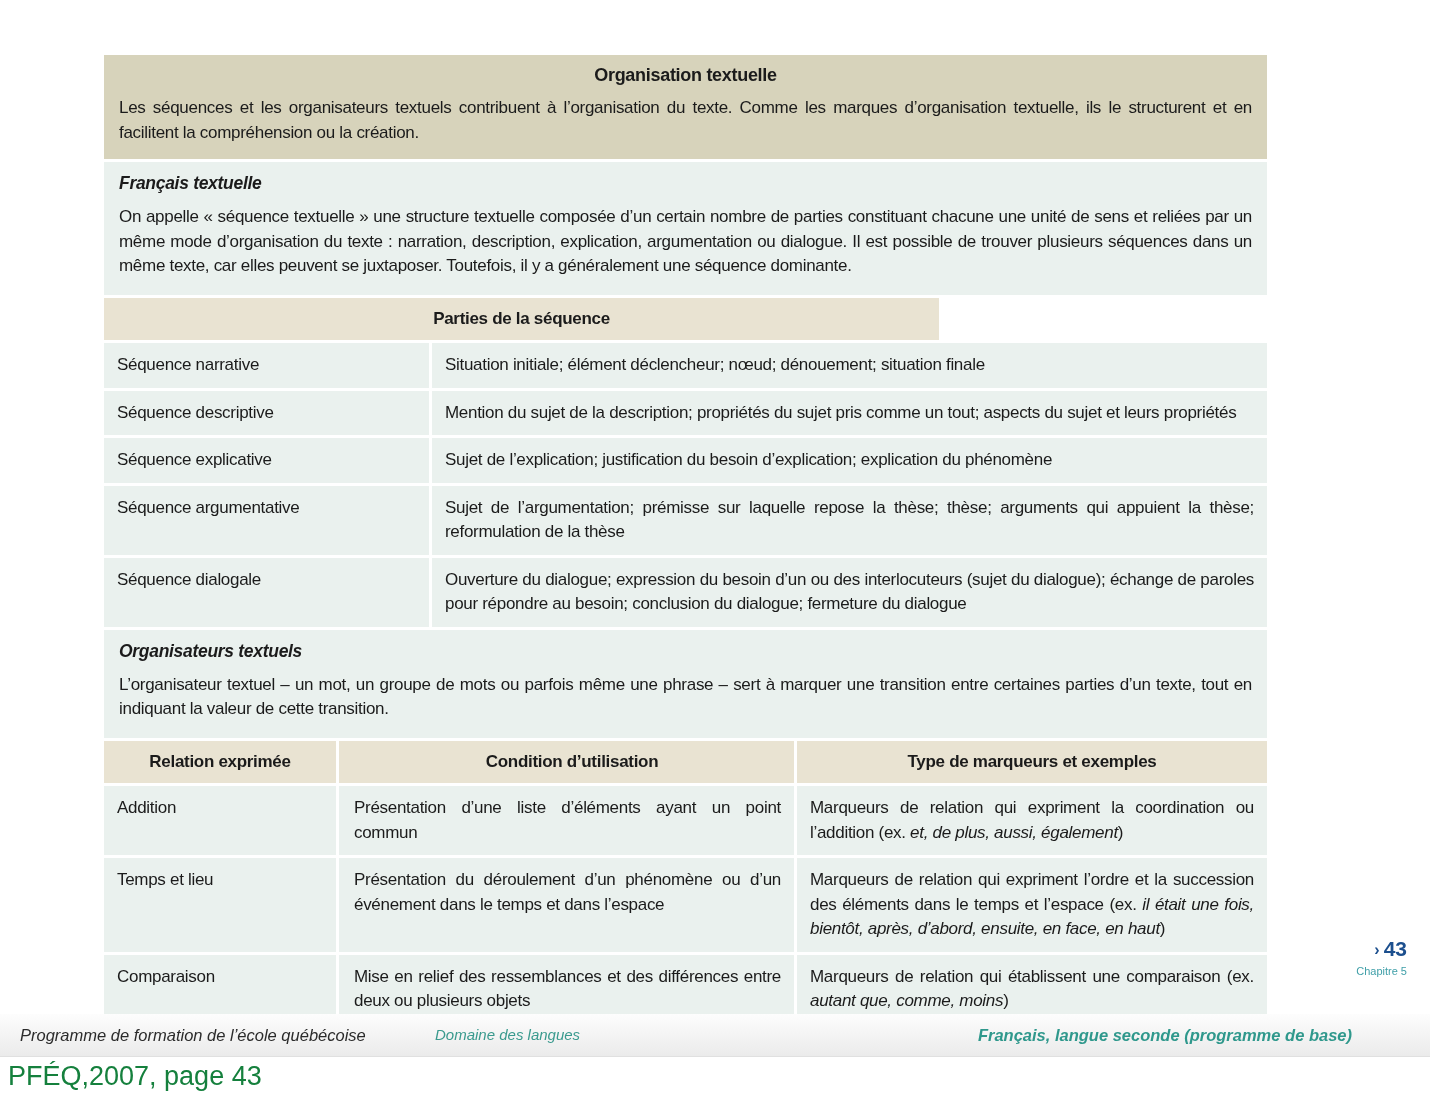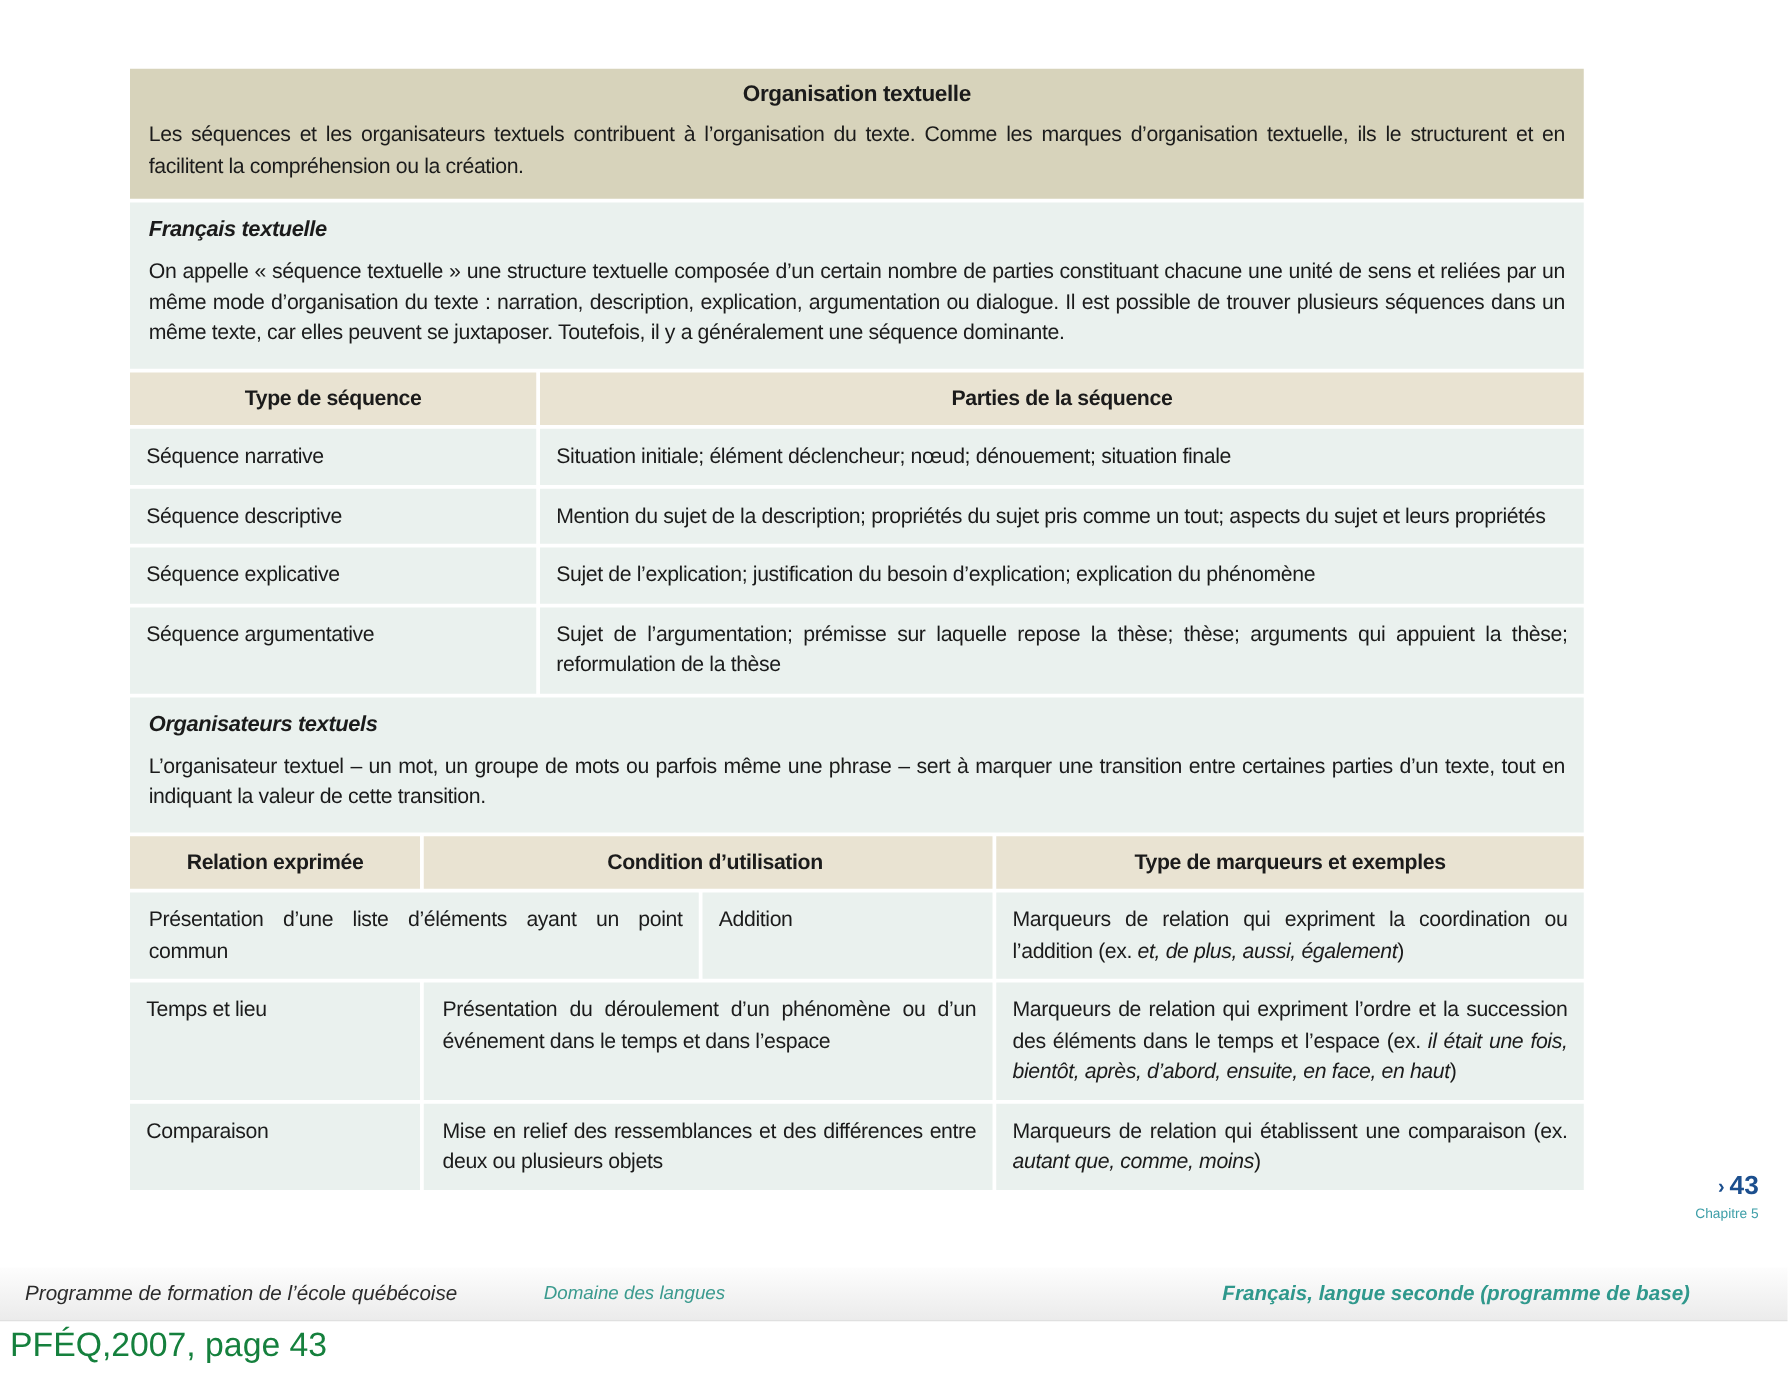--- a/index.html
+++ b/index.html
@@ -118,55 +118,58 @@
     <p class="par">Les séquences et les organisateurs textuels contribuent à l’organisation du texte. Comme les marques d’organisation textuelle, ils le structurent et en facilitent la compréhension ou la création.</p>
   </div>
 
   <div class="section">
     <div class="subhead">Français textuelle</div>
     <p class="par">On appelle « séquence textuelle » une structure textuelle composée d’un certain nombre de parties constituant chacune une unité de sens et reliées par un même mode d’organisation du texte : narration, description, explication, argumentation ou dialogue. Il est possible de trouver plusieurs séquences dans un même texte, car elles peuvent se juxtaposer. Toutefois, il y a généralement une séquence dominante.</p>
   </div>
 
   <div class="tbl">
     <div class="trow">
-      <div class="cell th t1c1">Type de séquence</div>
       <div class="cell th t1c2">Parties de la séquence</div>
     </div>
     <div class="trow">
       <div class="cell t1c1">Séquence narrative</div>
       <div class="cell t1c2">Situation initiale; élément déclencheur; nœud; dénouement; situation finale</div>
     </div>
     <div class="trow">
       <div class="cell t1c1">Séquence descriptive</div>
       <div class="cell t1c2">Mention du sujet de la description; propriétés du sujet pris comme un tout; aspects du sujet et leurs propriétés</div>
     </div>
     <div class="trow">
       <div class="cell t1c1">Séquence explicative</div>
       <div class="cell t1c2">Sujet de l’explication; justification du besoin d’explication; explication du phénomène</div>
     </div>
     <div class="trow">
       <div class="cell t1c1">Séquence argumentative</div>
       <div class="cell t1c2 just">Sujet de l’argumentation; prémisse sur laquelle repose la thèse; thèse; arguments qui appuient la thèse; reformulation de la thèse</div>
     </div>
+    <div class="trow">
+      <div class="cell t1c1">Séquence dialogale</div>
+      <div class="cell t1c2 just">Ouverture du dialogue; expression du besoin d’un ou des interlocuteurs (sujet du dialogue); échange de paroles pour répondre au besoin; conclusion du dialogue; fermeture du dialogue</div>
+    </div>
   </div>
 
   <div class="section">
     <div class="subhead">Organisateurs textuels</div>
     <p class="par">L’organisateur textuel – un mot, un groupe de mots ou parfois même une phrase – sert à marquer une transition entre certaines parties d’un texte, tout en indiquant la valeur de cette transition.</p>
   </div>
 
   <div class="tbl">
     <div class="trow">
       <div class="cell th t2c1">Relation exprimée</div>
       <div class="cell th t2c2">Condition d’utilisation</div>
       <div class="cell th t2c3">Type de marqueurs et exemples</div>
     </div>
     <div class="trow">
+      <div class="cell t2c1">Addition</div>
       <div class="cell t2c2 just">Présentation d’une liste d’éléments ayant un point commun</div>
-      <div class="cell t2c1">Addition</div>
       <div class="cell t2c3 just"><span>Marqueurs de relation qui expriment la coordination ou l’addition (ex. </span><span class="it">et, de plus, aussi, également</span><span>)</span></div>
     </div>
     <div class="trow">
       <div class="cell t2c1">Temps et lieu</div>
       <div class="cell t2c2 just">Présentation du déroulement d’un phénomène ou d’un événement dans le temps et dans l’espace</div>
       <div class="cell t2c3 just"><span>Marqueurs de relation qui expriment l’ordre et la succession des éléments dans le temps et l’espace (ex. </span><span class="it">il était une fois, bientôt, après, d’abord, ensuite, en face, en haut</span><span>)</span></div>
     </div>
     <div class="trow">
       <div class="cell t2c1">Comparaison</div>
       <div class="cell t2c2 just">Mise en relief des ressemblances et des différences entre deux ou plusieurs objets</div>

